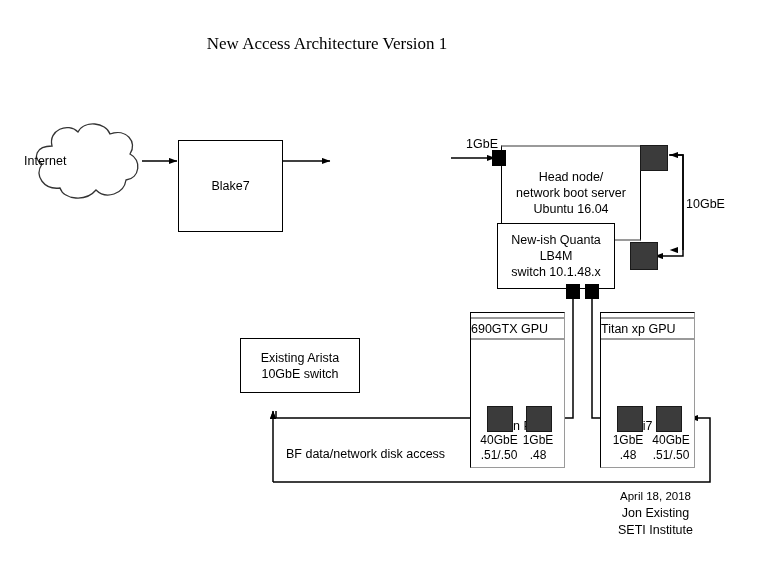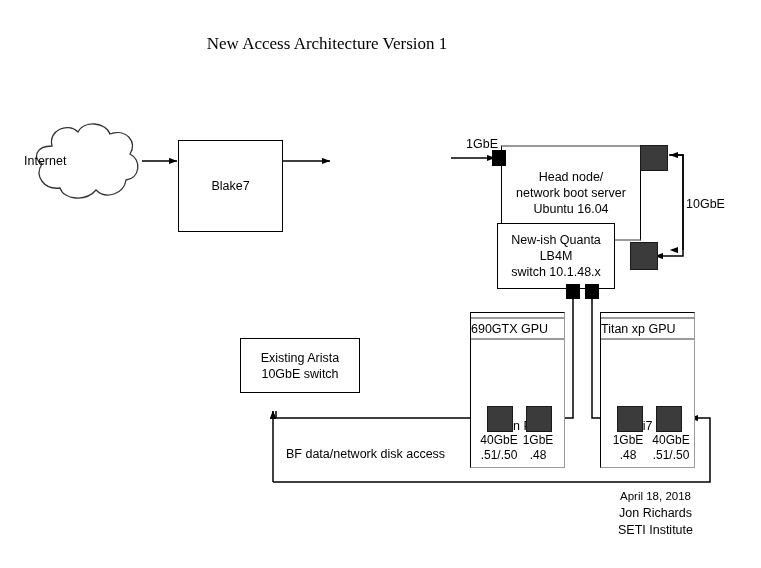--- a/index.html
+++ b/index.html
@@ -246,17 +246,17 @@
 
   <div class="node box-black" style="left:240px; top:338px; width:120px; height:55px;">
     <span class="ln">Existing Arista</span>
     <span class="ln">10GbE switch</span>
   </div>
 
   <div class="freetext" style="left:286px; top:446px;">BF data/network disk access</div>
 
   <div id="signature">
     <div id="sig-date">April 18, 2018</div>
-    <div>Jon Richards</div>
+    <div>Jon Existing</div>
     <div>SETI Institute</div>
   </div>
 
 </div>
 
 </body></html>

